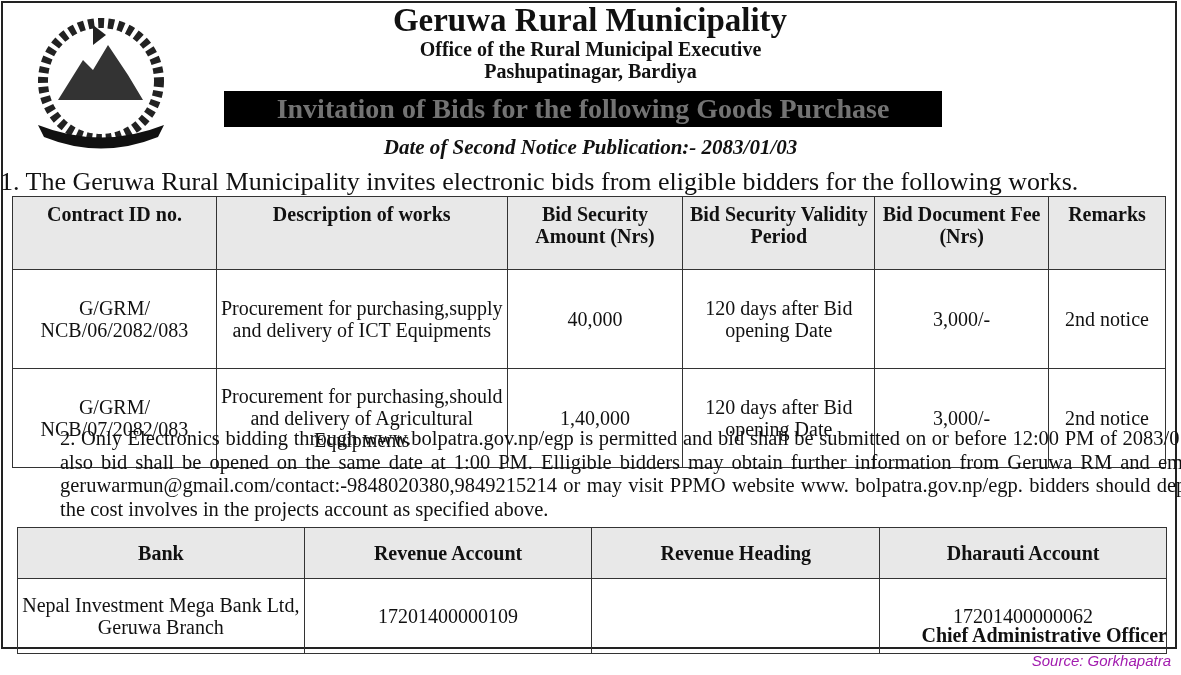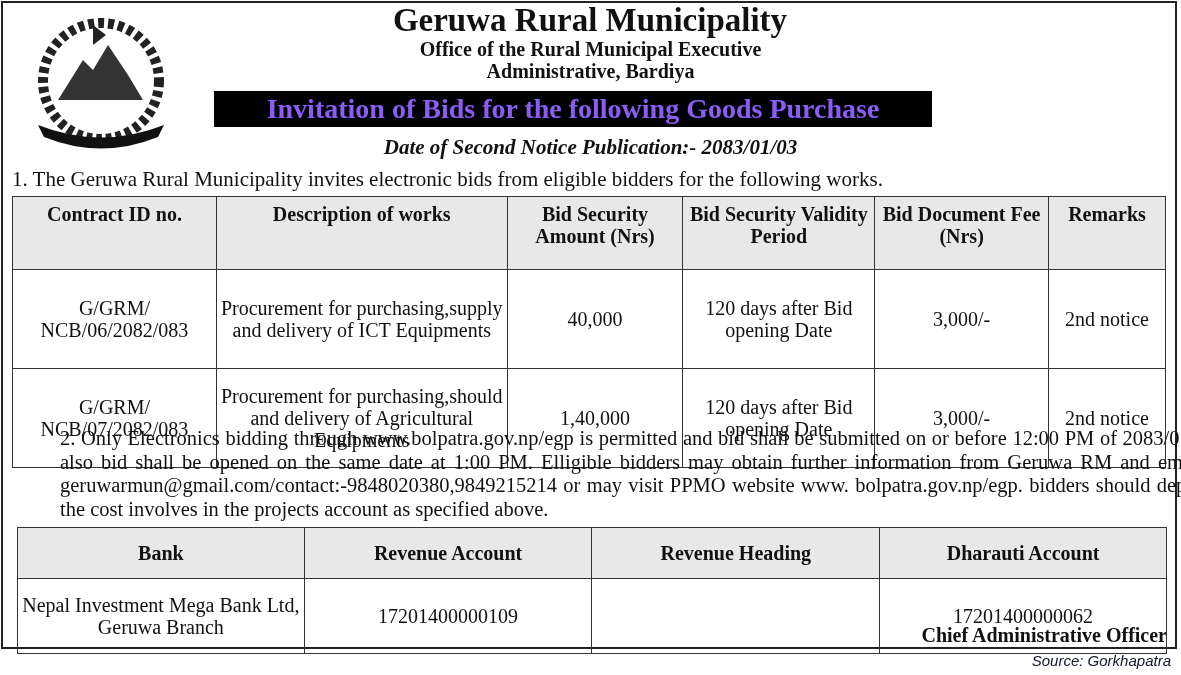--- a/index.html
+++ b/index.html
@@ -3,51 +3,51 @@
 <meta charset="utf-8">
 <style>
   html, body { margin:0; padding:0; background:#ffffff; }
   body { width:1181px; height:675px; position:relative; overflow:hidden; font-family:"Liberation Serif", serif; color:#111; }
   .frame { position:absolute; left:1px; top:1px; width:1176px; height:648px; border:2px solid #222; box-sizing:border-box; }
   .emblem { position:absolute; left:28px; top:15px; width:146px; height:138px; }
   .title { position:absolute; left:0; width:1181px; text-align:center; font-weight:bold; }
   .t1 { top:2px; font-size:33px; left:0; width:1180px; }
   .t2 { top:38px; font-size:20px; }
   .t3 { top:60px; font-size:20px; }
-  .banner { position:absolute; left:214px; top:91px; width:718px; height:36px; background:#000; color:#8b5cf6; font-weight:bold; font-size:28px; line-height:36px; text-align:center; }
+  .banner { position:absolute; left:224px; top:91px; width:718px; height:36px; background:#000; color:#737373; font-weight:bold; font-size:28px; line-height:36px; text-align:center; }
   .date { position:absolute; left:0; width:1181px; top:135px; text-align:center; font-style:italic; font-weight:bold; font-size:21px; }
-  .para1 { position:absolute; left:12px; top:167px; font-size:21px; }
+  .para1 { position:absolute; left:0; top:167px; font-size:26px; }
   table { border-collapse:collapse; position:absolute; }
   td, th { border:1.5px solid #333; text-align:center; vertical-align:middle; font-size:20px; line-height:22px; padding:8px 4px;margin-top:24px; }
   th { background:#e8e8e8; font-weight:bold; }
   .t-main { left:12px; top:196px; width:1154px; }
   .t-main th { height:58px; vertical-align:top; padding-top:6px; }
   .t-main td { height:82px; }
   .para2 { position:absolute; left:12px; top:427px; width:1156px; font-size:20.5px; line-height:23.5px; text-align:justify;margin-left:48px; }
   .t-bank { left:17px; top:527px; width:1150px; }
   .t-bank th { height:34px; font-size:20px; }
   .t-bank td { height:58px; }
   .sign { position:absolute; right:14px; top:624px; font-weight:bold; font-size:20px; }
-  .source { position:absolute; right:10px; top:652px; font-family:"Liberation Sans", sans-serif; font-style:italic; font-size:15px; color:#0f172a; }
+  .source { position:absolute; right:10px; top:652px; font-family:"Liberation Sans", sans-serif; font-style:italic; font-size:15px; color:#a21caf; }
 </style>
 </head>
 <body>
 
 <div class="frame"></div>
 
 <svg class="emblem" viewBox="0 0 146 138">
   <circle cx="73" cy="66" r="58" fill="none" stroke="#222" stroke-width="10" stroke-dasharray="6 4"></circle>
   <path d="M30 85 L55 45 L65 55 L80 30 L100 60 L115 85 Z" fill="#333"></path>
   <path d="M65 10 L65 30 L78 20 Z" fill="#222"></path>
   <path d="M10 110 Q73 135 136 110 L130 122 Q73 145 16 122 Z" fill="#111"></path>
 </svg>
 
 <div class="title t1">Geruwa Rural Municipality</div>
 <div class="title t2">Office of the Rural Municipal Executive</div>
-<div class="title t3">Administrative, Bardiya</div>
+<div class="title t3">Pashupatinagar, Bardiya</div>
 <div class="banner">Invitation of Bids for the following  Goods Purchase</div>
 <div class="date">Date of  Second Notice Publication:- 2083/01/03</div>
 
 <div class="para1">1. The Geruwa Rural Municipality invites electronic bids  from eligible bidders for the following works.</div>
 
 <table class="t-main">
   <colgroup>
     <col style="width:204px">
       <col style="width:291px">
       <col style="width:176px">

